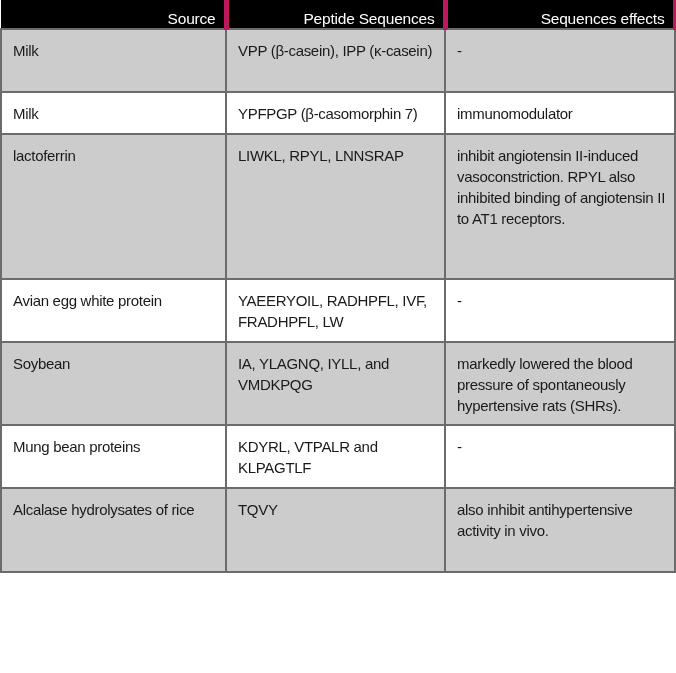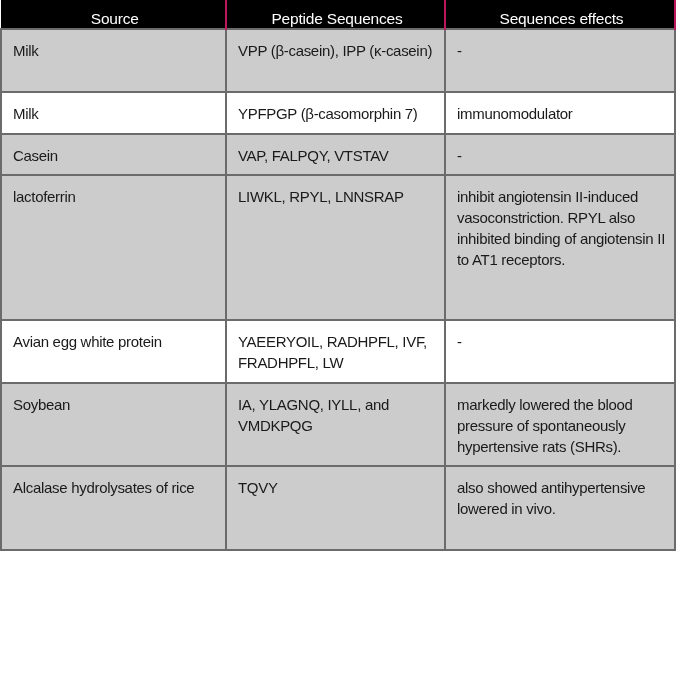--- a/index.html
+++ b/index.html
@@ -23,27 +23,27 @@
       font-size: 15px;
       color: #1a1a1a;
     }
     table.peptides col.c1 { width: 225px; }
     table.peptides col.c2 { width: 219px; }
     table.peptides col.c3 { width: 230px; }
     table.peptides th {
       background: #000000;
       color: #ffffff;
       font-weight: normal;
-      text-align: center;
+      text-align: right;
       vertical-align: top;
       height: 26px;
       padding: 10px 8px 0 11px;
       box-sizing: border-box;
       border-left: 1px solid #000;
-      border-right: 2px solid #be185d;
+      border-right: 5px solid #be185d;
       font-size: 15.5px;
       letter-spacing: -0.2px;
     }
     table.peptides td {
       vertical-align: top;
       padding: 10px 8px 8px 11px;
       box-sizing: border-box;
       border: 2px solid #6b6b6b;
       line-height: 21px;
       letter-spacing: -0.3px;
@@ -71,39 +71,39 @@
     <tr class="shaded" style="height:63px">
       <td>Milk</td>
       <td>VPP (β-casein), IPP (κ-casein)</td>
       <td>-</td>
     </tr>
     <tr class="plain" style="height:42px">
       <td>Milk</td>
       <td>YPFPGP (β-casomorphin 7)</td>
       <td>immunomodulator</td>
     </tr>
-    <tr class="shaded" style="height:41px">
-      <td>Casein</td>
-      <td>VAP, FALPQY, VTSTAV</td>
-      <td>-</td>
-    </tr>
     <tr class="shaded" style="height:145px">
       <td>lactoferrin</td>
       <td>LIWKL, RPYL, LNNSRAP</td>
       <td> inhibit angiotensin II-induced vasoconstriction. RPYL also inhibited binding of angiotensin II to AT1 receptors.</td>
     </tr>
     <tr class="plain" style="height:63px">
       <td>Avian egg white protein</td>
       <td> YAEERYOIL, RADHPFL, IVF, FRADHPFL, LW</td>
       <td>-</td>
     </tr>
     <tr class="shaded" style="height:80px">
       <td>Soybean</td>
       <td>IA, YLAGNQ, IYLL, and VMDKPQG</td>
       <td>markedly lowered the blood pressure of spontaneously hypertensive rats (SHRs).</td>
     </tr>
+    <tr class="plain" style="height:63px">
+      <td>Mung bean proteins</td>
+      <td>KDYRL, VTPALR and KLPAGTLF</td>
+      <td>-</td>
+    </tr>
     <tr class="shaded" style="height:84px">
       <td>Alcalase hydrolysates of rice</td>
       <td>TQVY</td>
-      <td> also showed antihypertensive lowered in vivo.</td>
+      <td> also inhibit antihypertensive activity in vivo.</td>
     </tr>
   </tbody>
 </table>
 
 </body></html>

